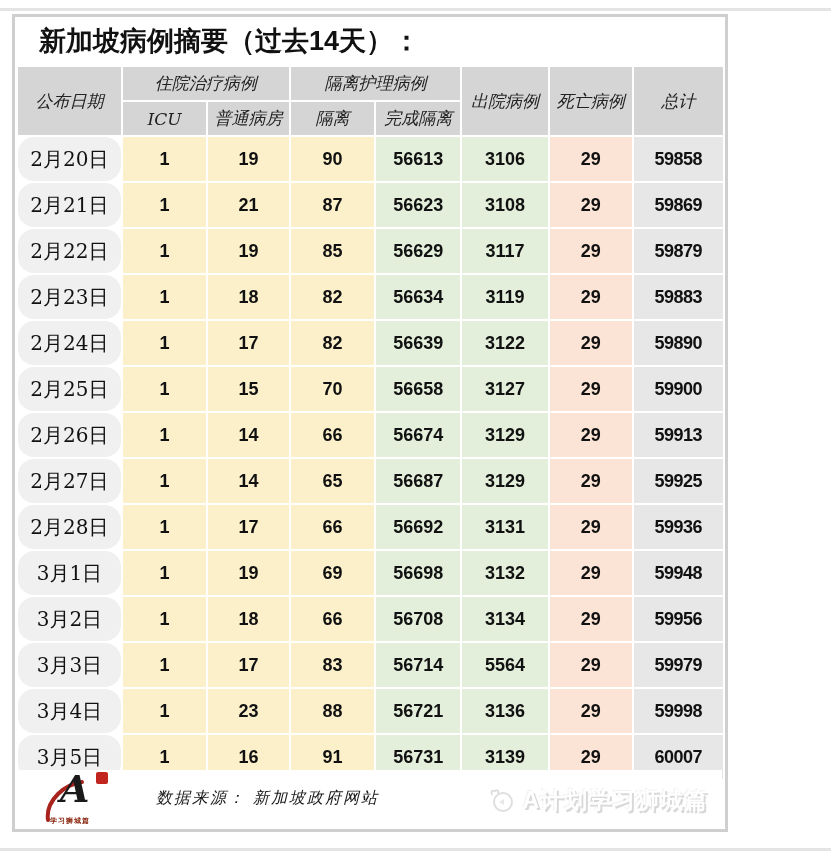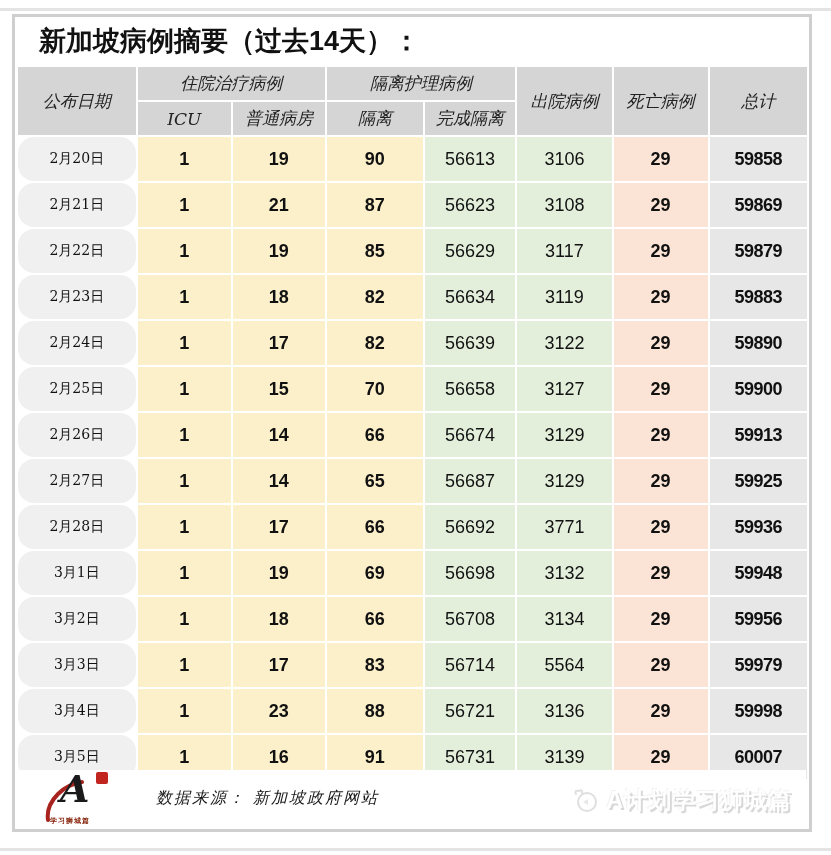--- a/index.html
+++ b/index.html
@@ -6,21 +6,21 @@
   body{
     width:831px;height:855px;position:relative;background:#ffffff;
     font-family:"Liberation Sans","DejaVu Sans",sans-serif;
     overflow:hidden;
   }
   .page-rule{position:absolute;left:0;width:831px;height:3px;background:#e4e4e4;}
   .rule-top{top:8px;}
   .rule-bottom{top:848px;}
 
   .card{
-    position:absolute;left:12px;top:14px;width:800px;height:818px;
+    position:absolute;left:12px;top:14px;width:716px;height:818px;
     border:3px solid var(--border-gray,#cfcfcf);background:#ffffff;box-sizing:border-box;
   }
 
   .title-band{height:48px;display:flex;align-items:center;padding-left:24px;background:#ffffff;}
   .title-band h1{
     margin:0;font-size:27px;font-weight:bold;color:#111;
     font-family:"Liberation Sans","DejaVu Sans",sans-serif;letter-spacing:0;
   }
 
   table.summary{
@@ -34,24 +34,24 @@
     background:var(--header-gray,#d5d5d5);
     font-family:"DejaVu Serif","Liberation Serif",serif;
     font-style:italic;font-weight:normal;font-size:17px;color:#222;
     height:33px;
   }
   tr.data-row{height:44px;}
   td{font-size:18px;color:#111;}
   td.c-date{
     background:var(--date-gray,#f0f0f0);
     font-family:"DejaVu Serif","Liberation Serif",serif;
-    font-weight:normal;font-size:14px;border-radius:16px;
+    font-weight:normal;font-size:20px;border-radius:16px;
   }
   td.c-yellow{background:var(--cell-yellow,#fcf0cb);font-weight:bold;}
-  td.c-green{background:var(--cell-green,#e3efdb);font-weight:normal;}
+  td.c-green{background:var(--cell-green,#e3efdb);font-weight:bold;}
   td.c-pink{background:var(--cell-pink,#fbe4d5);font-weight:bold;}
   td.c-total{background:var(--total-gray,#e7e7e7);font-weight:900;font-size:18px;letter-spacing:-0.5px;}
 
   .footer{
     position:absolute;left:3px;right:3px;bottom:3px;height:56px;background:#ffffff;
     display:flex;align-items:center;
   }
   .logo{
     position:relative;width:72px;height:52px;margin-left:26px;flex:0 0 auto;
   }
@@ -201,21 +201,21 @@
       <td class="c-green">3129</td>
       <td class="c-pink">29</td>
       <td class="c-total">59925</td>
     </tr>
         <tr class="data-row">
       <td class="c-date">2月28日</td>
       <td class="c-yellow">1</td>
       <td class="c-yellow">17</td>
       <td class="c-yellow">66</td>
       <td class="c-green">56692</td>
-      <td class="c-green">3771</td>
+      <td class="c-green">3131</td>
       <td class="c-pink">29</td>
       <td class="c-total">59936</td>
     </tr>
         <tr class="data-row">
       <td class="c-date">3月1日</td>
       <td class="c-yellow">1</td>
       <td class="c-yellow">19</td>
       <td class="c-yellow">69</td>
       <td class="c-green">56698</td>
       <td class="c-green">3132</td>

